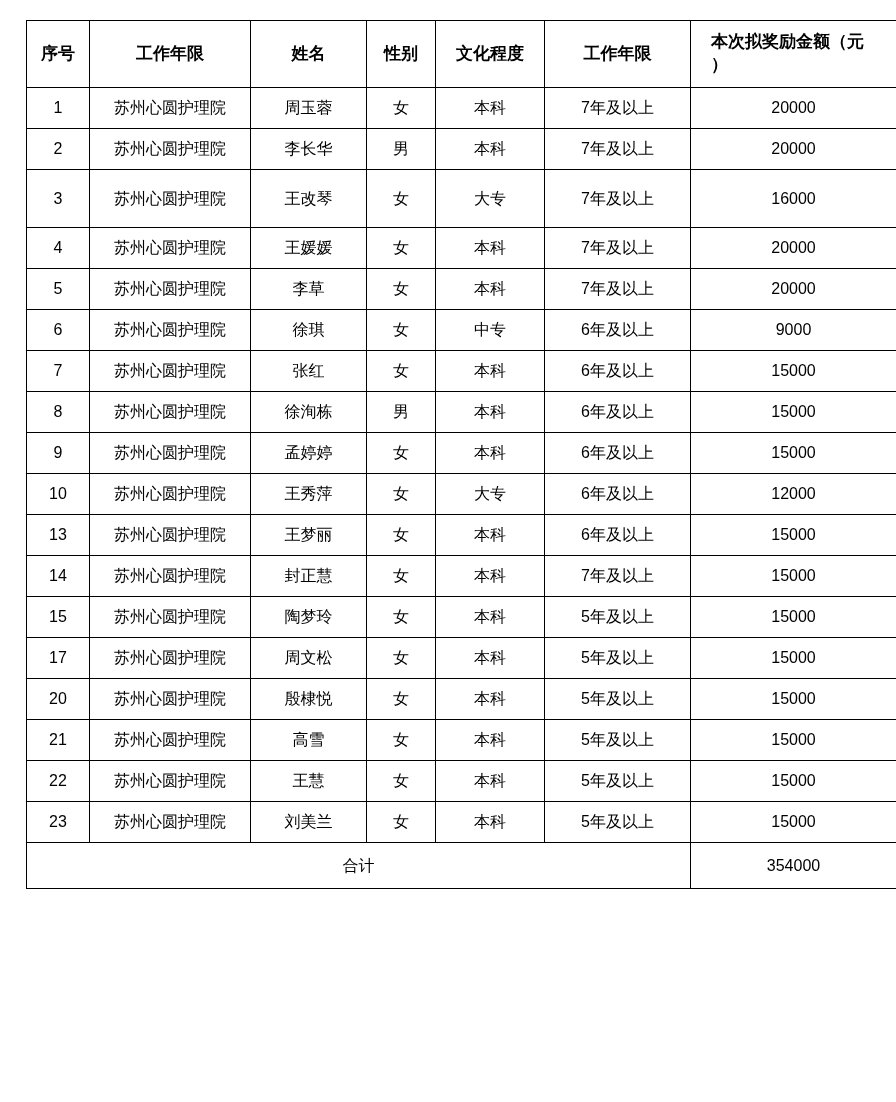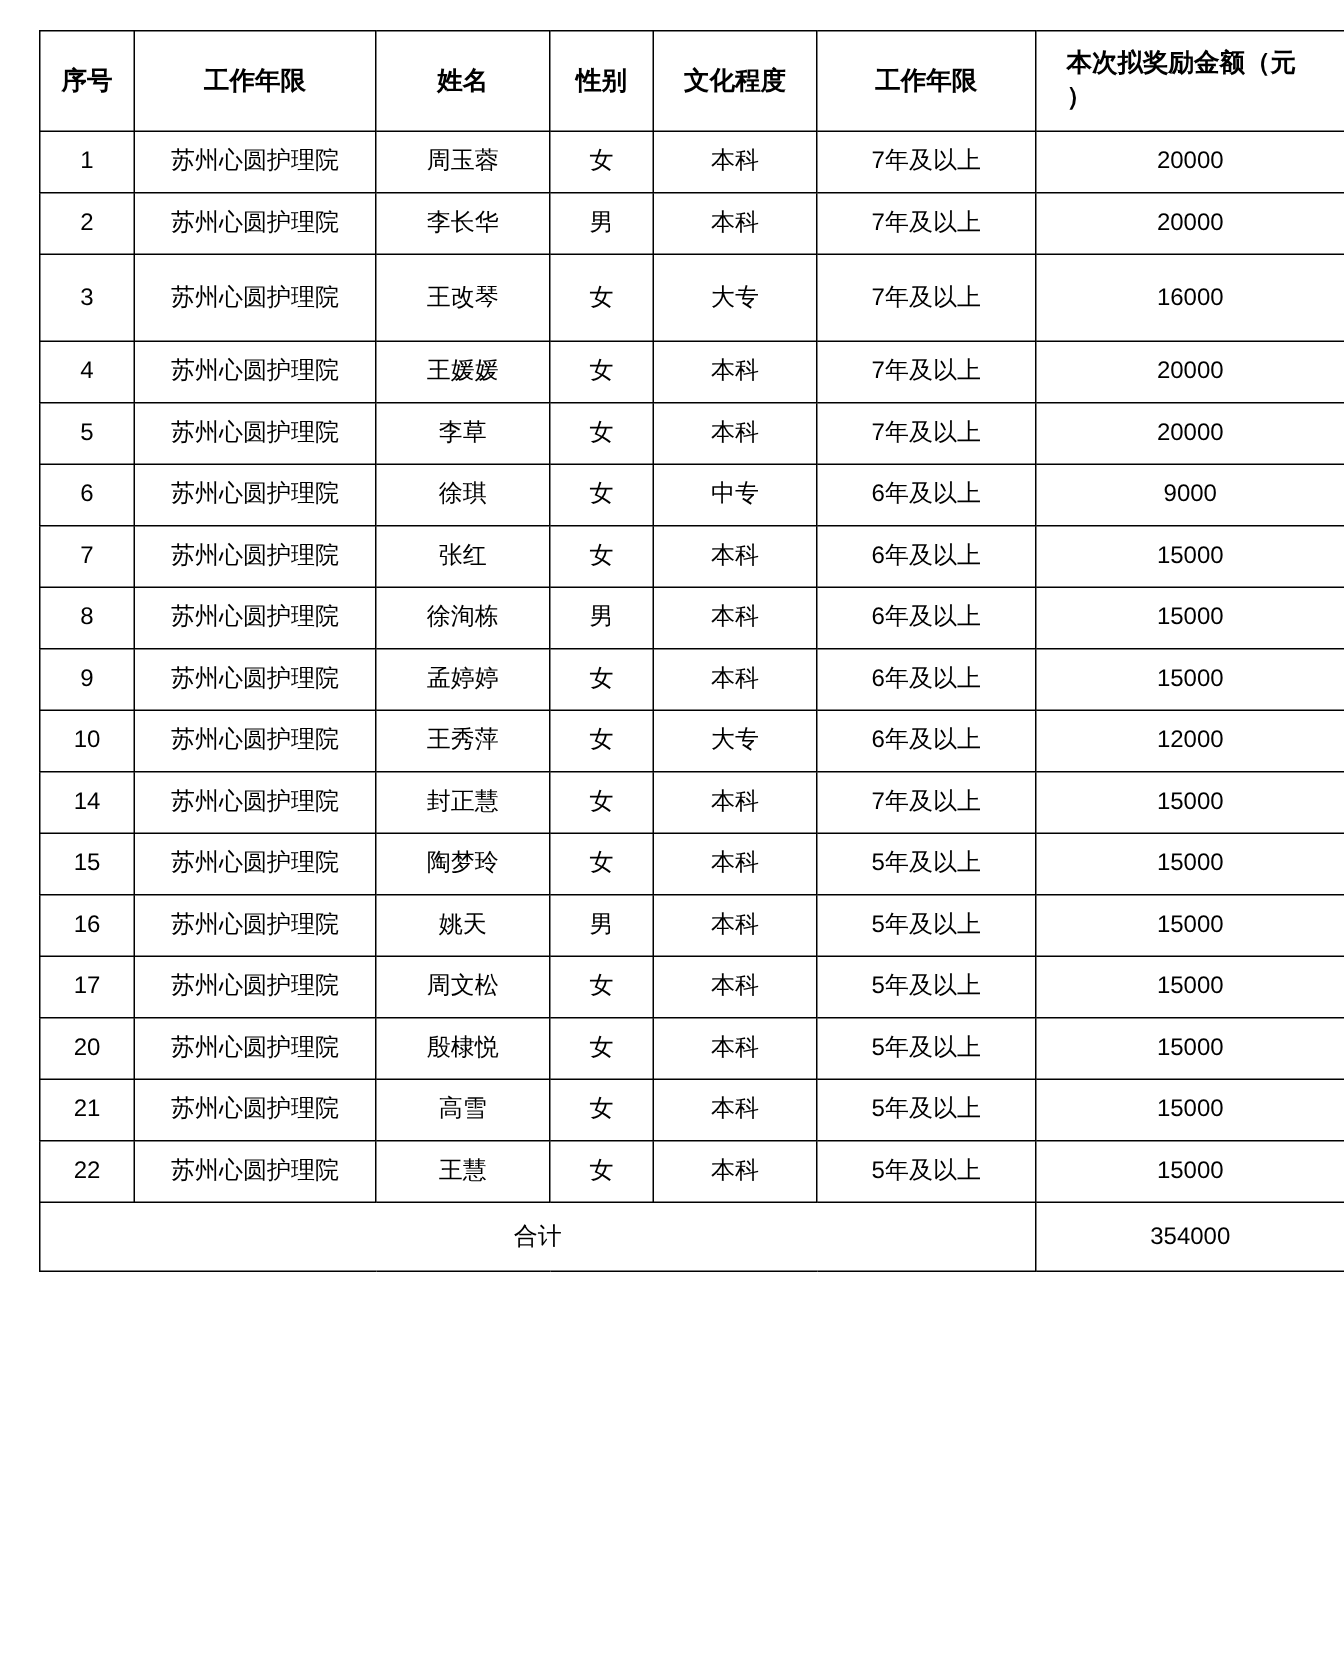--- a/index.html
+++ b/index.html
@@ -180,47 +180,47 @@
         <tr>
           <td>10</td>
           <td>苏州心圆护理院</td>
           <td>王秀萍</td>
           <td>女</td>
           <td>大专</td>
           <td>6年及以上</td>
           <td>12000</td>
         </tr>
         <tr>
+          <td>13</td>
+          <td>苏州心圆护理院</td>
+          <td>王梦丽</td>
+          <td>女</td>
+          <td>本科</td>
+          <td>6年及以上</td>
+          <td>15000</td>
+        </tr>
+        <tr>
           <td>14</td>
           <td>苏州心圆护理院</td>
           <td>封正慧</td>
           <td>女</td>
           <td>本科</td>
           <td>7年及以上</td>
           <td>15000</td>
         </tr>
         <tr>
           <td>15</td>
           <td>苏州心圆护理院</td>
           <td>陶梦玲</td>
           <td>女</td>
           <td>本科</td>
           <td>5年及以上</td>
           <td>15000</td>
         </tr>
         <tr>
-          <td>16</td>
-          <td>苏州心圆护理院</td>
-          <td>姚天</td>
-          <td>男</td>
-          <td>本科</td>
-          <td>5年及以上</td>
-          <td>15000</td>
-        </tr>
-        <tr>
           <td>17</td>
           <td>苏州心圆护理院</td>
           <td>周文松</td>
           <td>女</td>
           <td>本科</td>
           <td>5年及以上</td>
           <td>15000</td>
         </tr>
         <tr>
           <td>20</td>
@@ -237,20 +237,29 @@
           <td>高雪</td>
           <td>女</td>
           <td>本科</td>
           <td>5年及以上</td>
           <td>15000</td>
         </tr>
         <tr>
           <td>22</td>
           <td>苏州心圆护理院</td>
           <td>王慧</td>
+          <td>女</td>
+          <td>本科</td>
+          <td>5年及以上</td>
+          <td>15000</td>
+        </tr>
+        <tr>
+          <td>23</td>
+          <td>苏州心圆护理院</td>
+          <td>刘美兰</td>
           <td>女</td>
           <td>本科</td>
           <td>5年及以上</td>
           <td>15000</td>
         </tr>
       </tbody>
     <tfoot>
       <tr>
         <td class="footer-label" colspan="6">合计</td>
         <td>354000</td>

